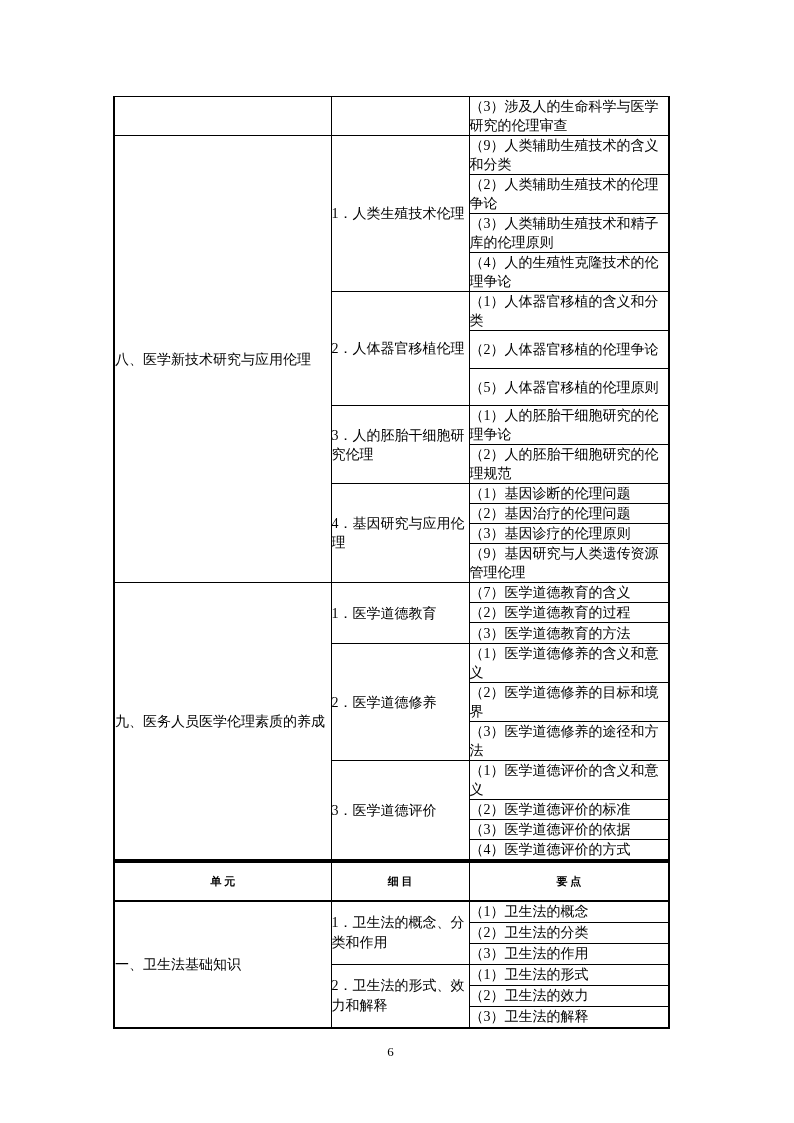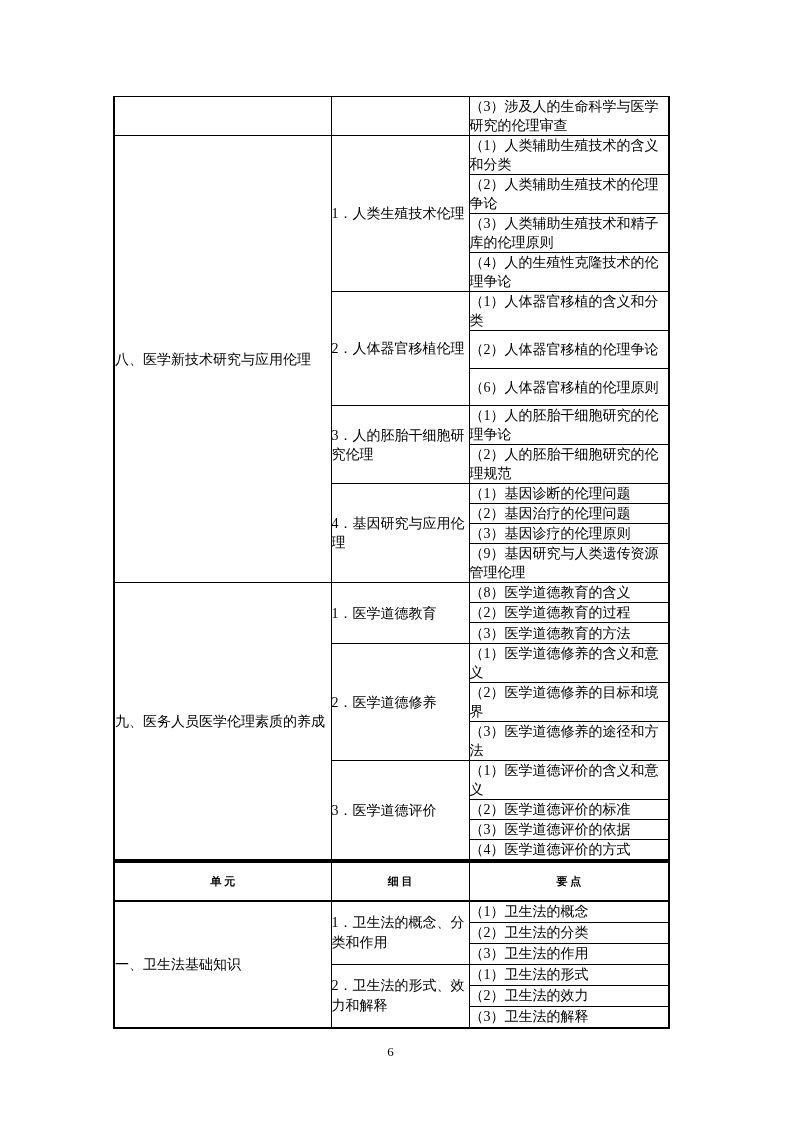--- a/index.html
+++ b/index.html
@@ -74,41 +74,41 @@
     <tbody>
       <tr style="height:37px">
         <td class="unit"></td>
         <td class="detail"></td>
         <td class="point">（3）涉及人的生命科学与医学研究的伦理审查</td>
       </tr>
 
       <tr style="height:38px">
         <td class="unit" rowspan="13">八、医学新技术研究与应用伦理</td>
         <td class="detail" rowspan="4">1．人类生殖技术伦理</td>
-        <td class="point">（1）人类辅助生殖技术的含义和分类</td>
+        <td class="point">（9）人类辅助生殖技术的含义和分类</td>
       </tr>
       <tr style="height:38px">
           <td class="point">（2）人类辅助生殖技术的伦理争论</td>
         </tr>
       <tr style="height:38px">
           <td class="point">（3）人类辅助生殖技术和精子库的伦理原则</td>
         </tr>
       <tr style="height:37px">
           <td class="point">（4）人的生殖性克隆技术的伦理争论</td>
         </tr>
 
       <tr style="height:37px">
         <td class="detail" rowspan="3">2．人体器官移植伦理</td>
         <td class="point">（1）人体器官移植的含义和分类</td>
       </tr>
       <tr style="height:38px">
           <td class="point">（2）人体器官移植的伦理争论</td>
         </tr>
       <tr style="height:37px">
-          <td class="point">（6）人体器官移植的伦理原则</td>
+          <td class="point">（5）人体器官移植的伦理原则</td>
         </tr>
 
       <tr style="height:35px">
         <td class="detail" rowspan="2">3．人的胚胎干细胞研究伦理</td>
         <td class="point">（1）人的胚胎干细胞研究的伦理争论</td>
       </tr>
       <tr style="height:35px">
           <td class="point">（2）人的胚胎干细胞研究的伦理规范</td>
         </tr>
 
@@ -122,21 +122,21 @@
       <tr style="height:18px">
           <td class="point">（3）基因诊疗的伦理原则</td>
         </tr>
       <tr style="height:35px">
           <td class="point">（9）基因研究与人类遗传资源管理伦理</td>
         </tr>
 
       <tr style="height:20px">
         <td class="unit" rowspan="10">九、医务人员医学伦理素质的养成</td>
         <td class="detail" rowspan="3">1．医学道德教育</td>
-        <td class="point">（8）医学道德教育的含义</td>
+        <td class="point">（7）医学道德教育的含义</td>
       </tr>
       <tr style="height:20px">
           <td class="point">（2）医学道德教育的过程</td>
         </tr>
       <tr style="height:21px">
           <td class="point">（3）医学道德教育的方法</td>
         </tr>
 
       <tr style="height:36px">
         <td class="detail" rowspan="3">2．医学道德修养</td>

